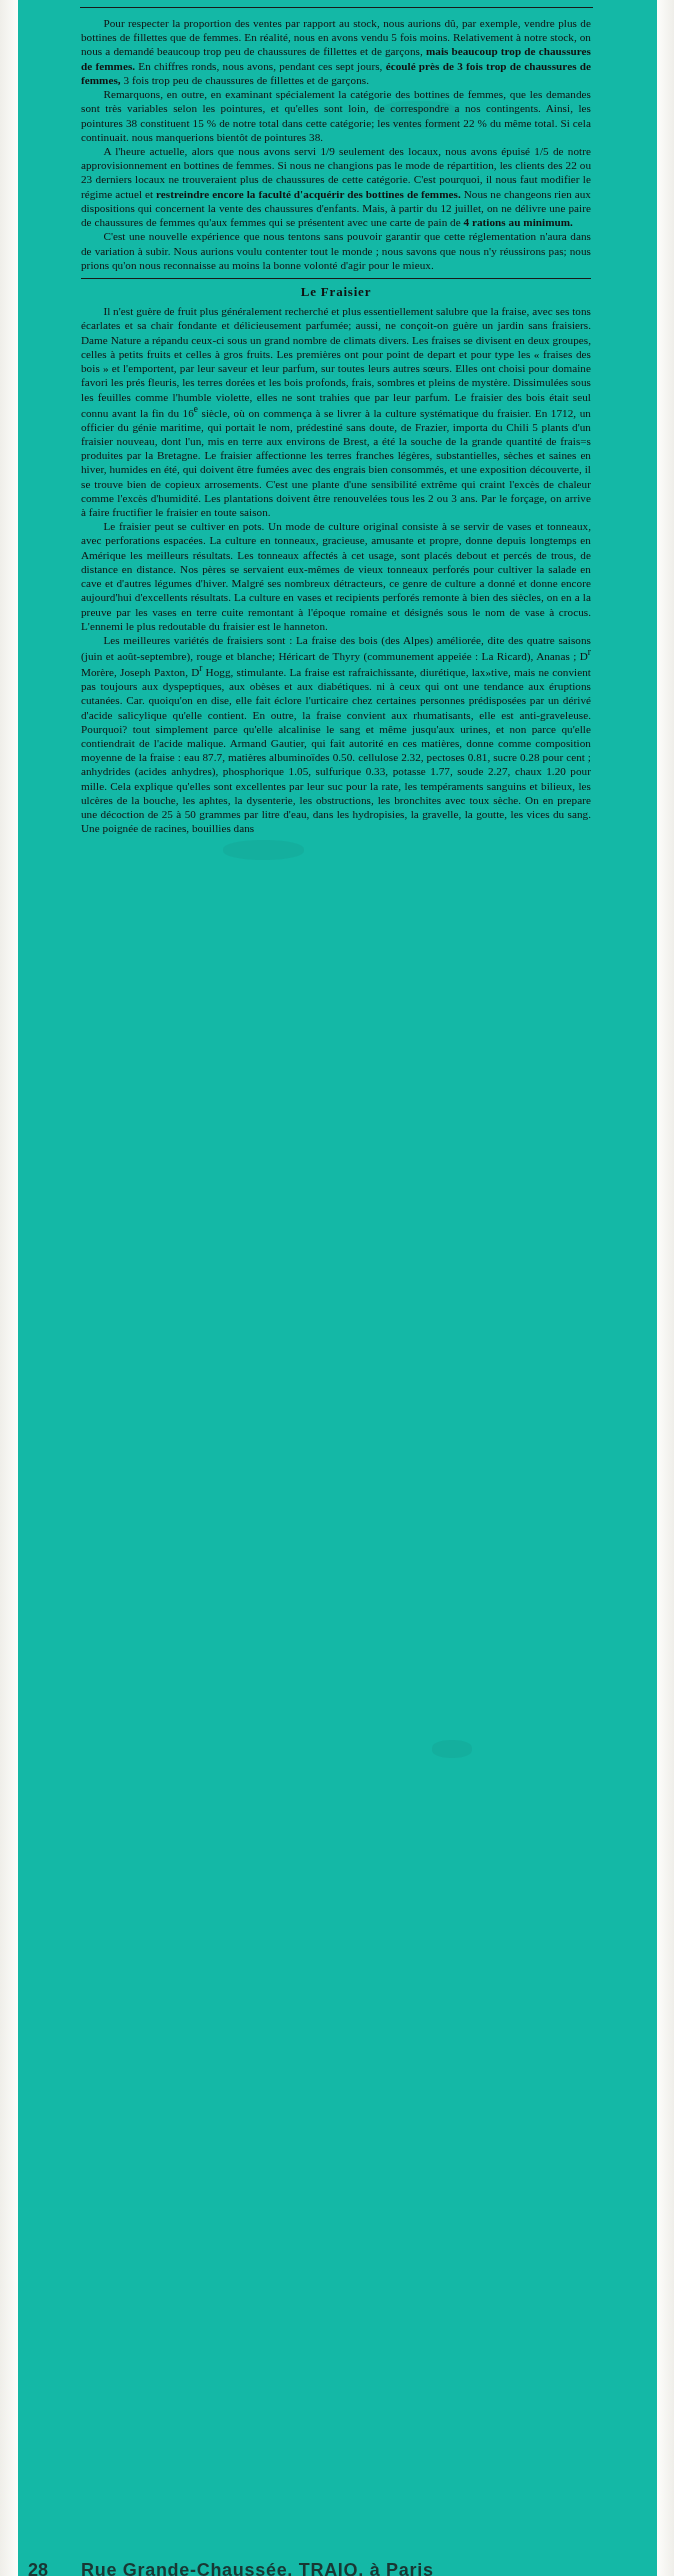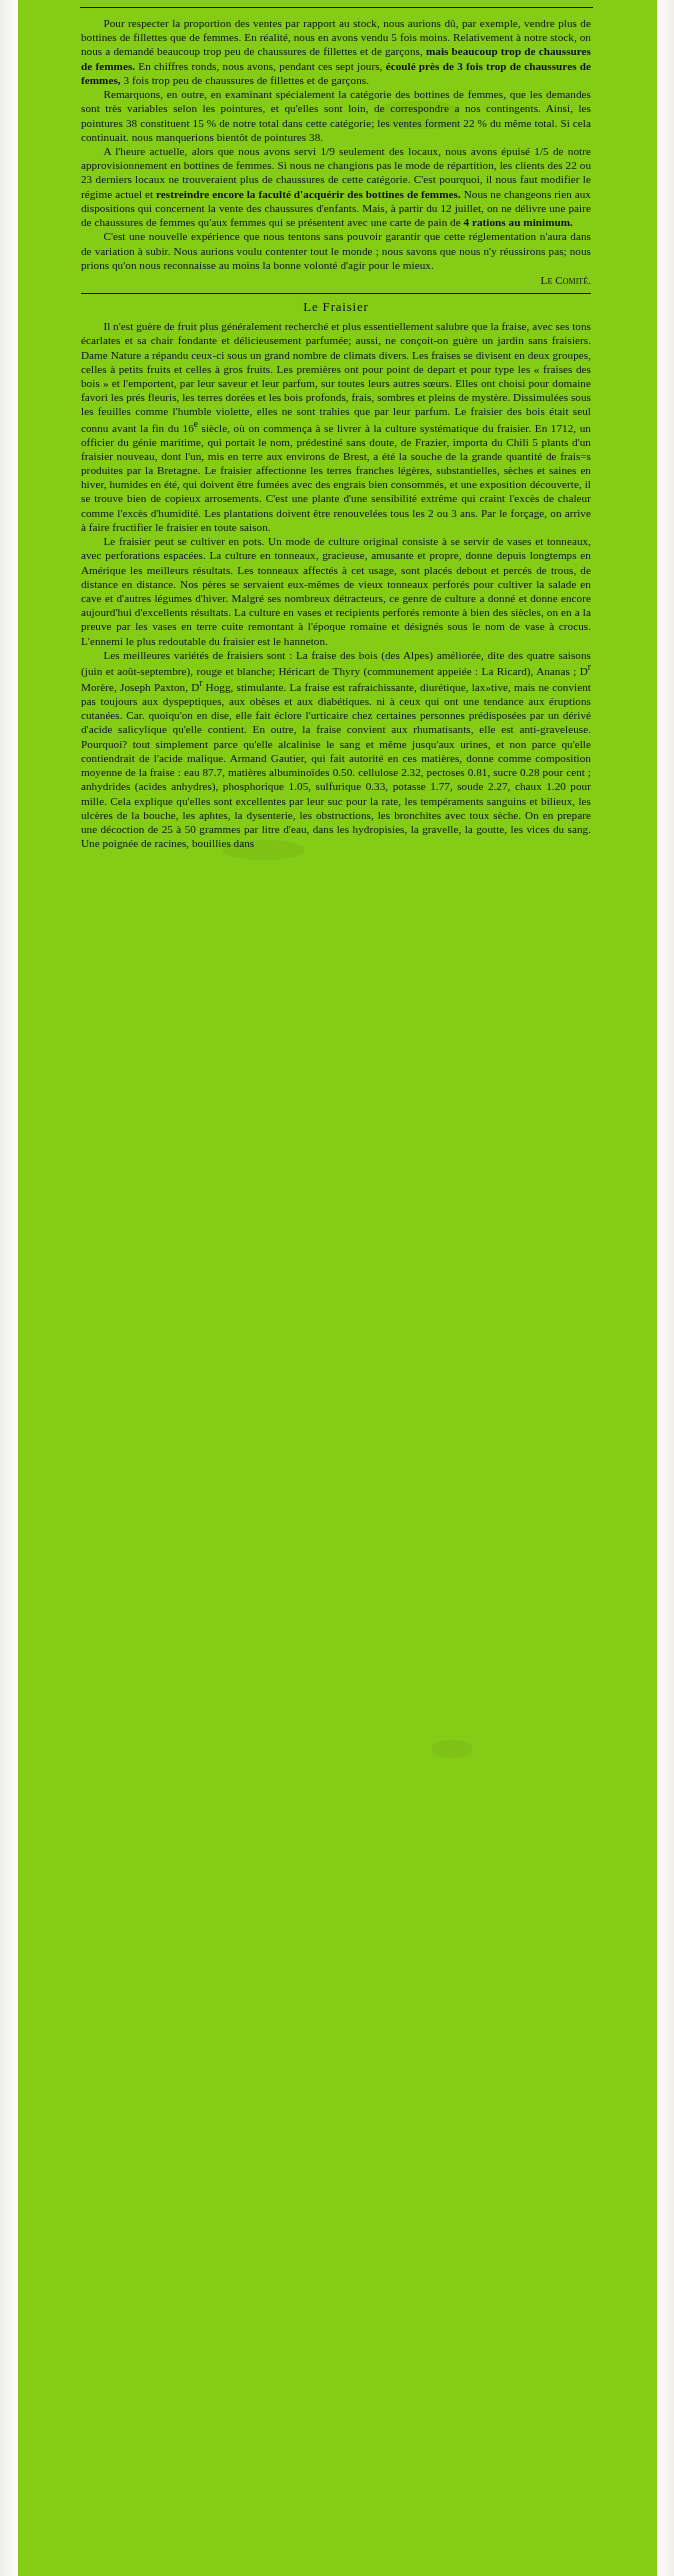--- a/index.html
+++ b/index.html
@@ -12,21 +12,21 @@
     height: 2576px;
     font-family: "Liberation Serif", serif;
     color: #111111;
     position: relative;
   }
   .page {
     position: absolute;
     left: 0; top: 0;
     width: 674px;
     height: 2576px;
-    background: #84cc16;
+    background: #14b8a6;
     overflow: hidden;
   }
   .rule-top {
     position: absolute;
     left: 80px;
     top: 6.7px;
     width: 513px;
     border-top: 1.3px solid #1a1a1a;
   }
   .column {
@@ -54,21 +54,21 @@
     text-align: right;
     margin-top: 0.7px;
   }
   .divider {
     margin: 6px 0 0 0;
     border-top: 1.3px solid #1a1a1a;
     width: 100%;
   }
   .section-title {
     text-align: center;
-    font-weight: normal;
+    font-weight: bold;
     font-size: 13px;
     letter-spacing: 0.8px;
     margin: 5.4px 0 3.4px 0;
   }
   .smear {
     position: absolute;
     pointer-events: none;
     background: rgba(30,30,30,0.055);
     filter: blur(0.7px);
   }
@@ -129,21 +129,20 @@
 
       <div>
         <p>Pour respecter la proportion des ventes par rapport au stock, nous aurions dû, par exemple, vendre plus de bottines de fillettes que de femmes. En réalité, nous en avons vendu 5 fois moins. Relativement à notre stock, on nous a demandé beaucoup trop peu de chaussures de fillettes et de garçons, <span class="b">mais beaucoup trop de chaussures de femmes.</span> En chiffres ronds, nous avons, pendant ces sept jours, <span class="b">écoulé près de 3 fois trop de chaussures de femmes,</span> 3 fois trop peu de chaussures de fillettes et de garçons.</p>
 
         <p>Remarquons, en outre, en examinant spécialement la catégorie des bottines de femmes, que les demandes sont très variables selon les pointures, et qu'elles sont loin, de correspondre a nos contingents. Ainsi, les pointures 38 constituent 15 % de notre total dans cette catégorie; les ventes forment 22 % du même total. Si cela continuait. nous manquerions bientôt de pointures 38.</p>
 
         <p>A l'heure actuelle, alors que nous avons servi 1/9 seulement des locaux, nous avons épuisé 1/5 de notre approvisionnement en bottines de femmes. Si nous ne changions pas le mode de répartition, les clients des 22 ou 23 derniers locaux ne trouveraient plus de chaussures de cette catégorie. C'est pourquoi, il nous faut modifier le régime actuel et <span class="b">restreindre encore la faculté d'acquérir des bottines de femmes.</span> Nous ne changeons rien aux dispositions qui concernent la vente des chaussures d'enfants. Mais, à partir du 12 juillet, on ne délivre une paire de chaussures de femmes qu'aux femmes qui se présentent avec une carte de pain de <span class="b">4 rations au minimum.</span></p>
 
         <p>C'est une nouvelle expérience que nous tentons sans pouvoir garantir que cette réglementation n'aura dans de variation à subir. Nous aurions voulu contenter tout le monde ; nous savons que nous n'y réussirons pas; nous prions qu'on nous reconnaisse au moins la bonne volonté d'agir pour le mieux.</p>
 
-        <span class="signature sc">Le Comité.</span>
       </div>
 
       <div class="divider"></div>
 
       <div>
         <div class="section-title">Le   Fraisier</div>
 
         <p>Il n'est guère de fruit plus généralement recherché et plus essentiellement salubre que la fraise, avec ses tons écarlates et sa chair fondante et délicieusement parfumée; aussi, ne conçoit-on guère un jardin sans fraisiers. Dame Nature a répandu ceux-ci sous un grand nombre de climats divers. Les fraises se divisent en deux groupes, celles à petits fruits et celles à gros fruits. Les premières ont pour point de depart et pour type les « fraises des bois » et l'emportent, par leur saveur et leur parfum, sur toutes leurs autres sœurs. Elles ont choisi pour domaine favori les prés fleuris, les terres dorées et les bois profonds, frais, sombres et pleins de mystère. Dissimulées sous les feuilles comme l'humble violette, elles ne sont trahies que par leur parfum. Le fraisier des bois était seul connu avant la fin du 16<sup>e</sup> siècle, où on commença à se livrer à la culture systématique du fraisier. En 1712, un officier du génie maritime, qui portait le nom, prédestiné sans doute, de Frazier, importa du Chili 5 plants d'un fraisier nouveau, dont l'un, mis en terre aux environs de Brest, a été la souche de la grande quantité de frais=s produites par la Bretagne. Le fraisier affectionne les terres franches légères, substantielles, sèches et saines en hiver, humides en été, qui doivent être fumées avec des engrais bien consommés, et une exposition découverte, il se trouve bien de copieux arrosements. C'est une plante d'une sensibilité extrême qui craint l'excès de chaleur comme l'excès d'humidité. Les plantations doivent être renouvelées tous les 2 ou 3 ans. Par le forçage, on arrive à faire fructifier le fraisier en toute saison.</p>
 
         <p>Le fraisier peut se cultiver en pots. Un mode de culture original consiste à se servir de vases et tonneaux, avec perforations espacées. La culture en tonneaux, gracieuse, amusante et propre, donne depuis longtemps en Amérique les meilleurs résultats. Les tonneaux affectés à cet usage, sont placés debout et percés de trous, de distance en distance. Nos pères se servaient eux-mêmes de vieux tonneaux perforés pour cultiver la salade en cave et d'autres légumes d'hiver. Malgré ses nombreux détracteurs, ce genre de culture a donné et donne encore aujourd'hui d'excellents résultats. La culture en vases et recipients perforés remonte à bien des siècles, on en a la preuve par les vases en terre cuite remontant à l'époque romaine et désignés sous le nom de vase à crocus. L'ennemi le plus redoutable du fraisier est le hanneton.</p>
@@ -151,14 +150,18 @@
         <p>Les meilleures variétés de fraisiers sont : La fraise des bois (des Alpes) améliorée, dite des quatre saisons (juin et août-septembre), rouge et blanche; Héricart de Thyry (communement appeiée : La Ricard), Ananas ; D<sup>r</sup> Morère, Joseph Paxton, D<sup>r</sup> Hogg, stimulante. La fraise est rafraichissante, diurétique, lax»tive, mais ne convient pas toujours aux dyspeptiques, aux obèses et aux diabétiques. ni à ceux qui ont une tendance aux éruptions cutanées. Car. quoiqu'on en dise, elle fait éclore l'urticaire chez certaines personnes prédisposées par un dérivé d'acide salicylique qu'elle contient. En outre, la fraise convient aux rhumatisants, elle est anti-graveleuse. Pourquoi? tout simplement parce qu'elle alcalinise le sang et même jusqu'aux urines, et non parce qu'elle contiendrait de l'acide malique. Armand Gautier, qui fait autorité en ces matières, donne comme composition moyenne de la fraise : eau 87.7, matières albuminoïdes 0.50. cellulose 2.32, pectoses 0.81, sucre 0.28 pour cent ; anhydrides (acides anhydres), phosphorique 1.05, sulfurique 0.33, potasse 1.77, soude 2.27, chaux 1.20 pour mille. Cela explique qu'elles sont excellentes par leur suc pour la rate, les tempéraments sanguins et bilieux, les ulcères de la bouche, les aphtes, la dysenterie, les obstructions, les bronchites avec toux sèche. On en prepare une décoction de 25 à 50 grammes par litre d'eau, dans les hydropisies, la gravelle, la goutte, les vices du sang. Une poignée de racines, bouillies dans</p>
       </div>
 
     </div>
   </div>
 
   <div class="smear" style="left:378px; top:101px; width:81px; height:28px; border-radius:40%;"></div>
   <div class="smear" style="left:223px; top:840px; width:81px; height:20px; border-radius:45%;"></div>
   <div class="smear" style="left:432px; top:1740px; width:40px; height:17.5px; border-radius:45%;"></div>
 
+  <div class="footer-strip">
+    <div class="page-num">28</div>
+    <div class="footer-text">Rue Grande-Chaussée, TRAIQ, à Paris</div>
+  </div>
 </div>
 
 
 </body></html>

